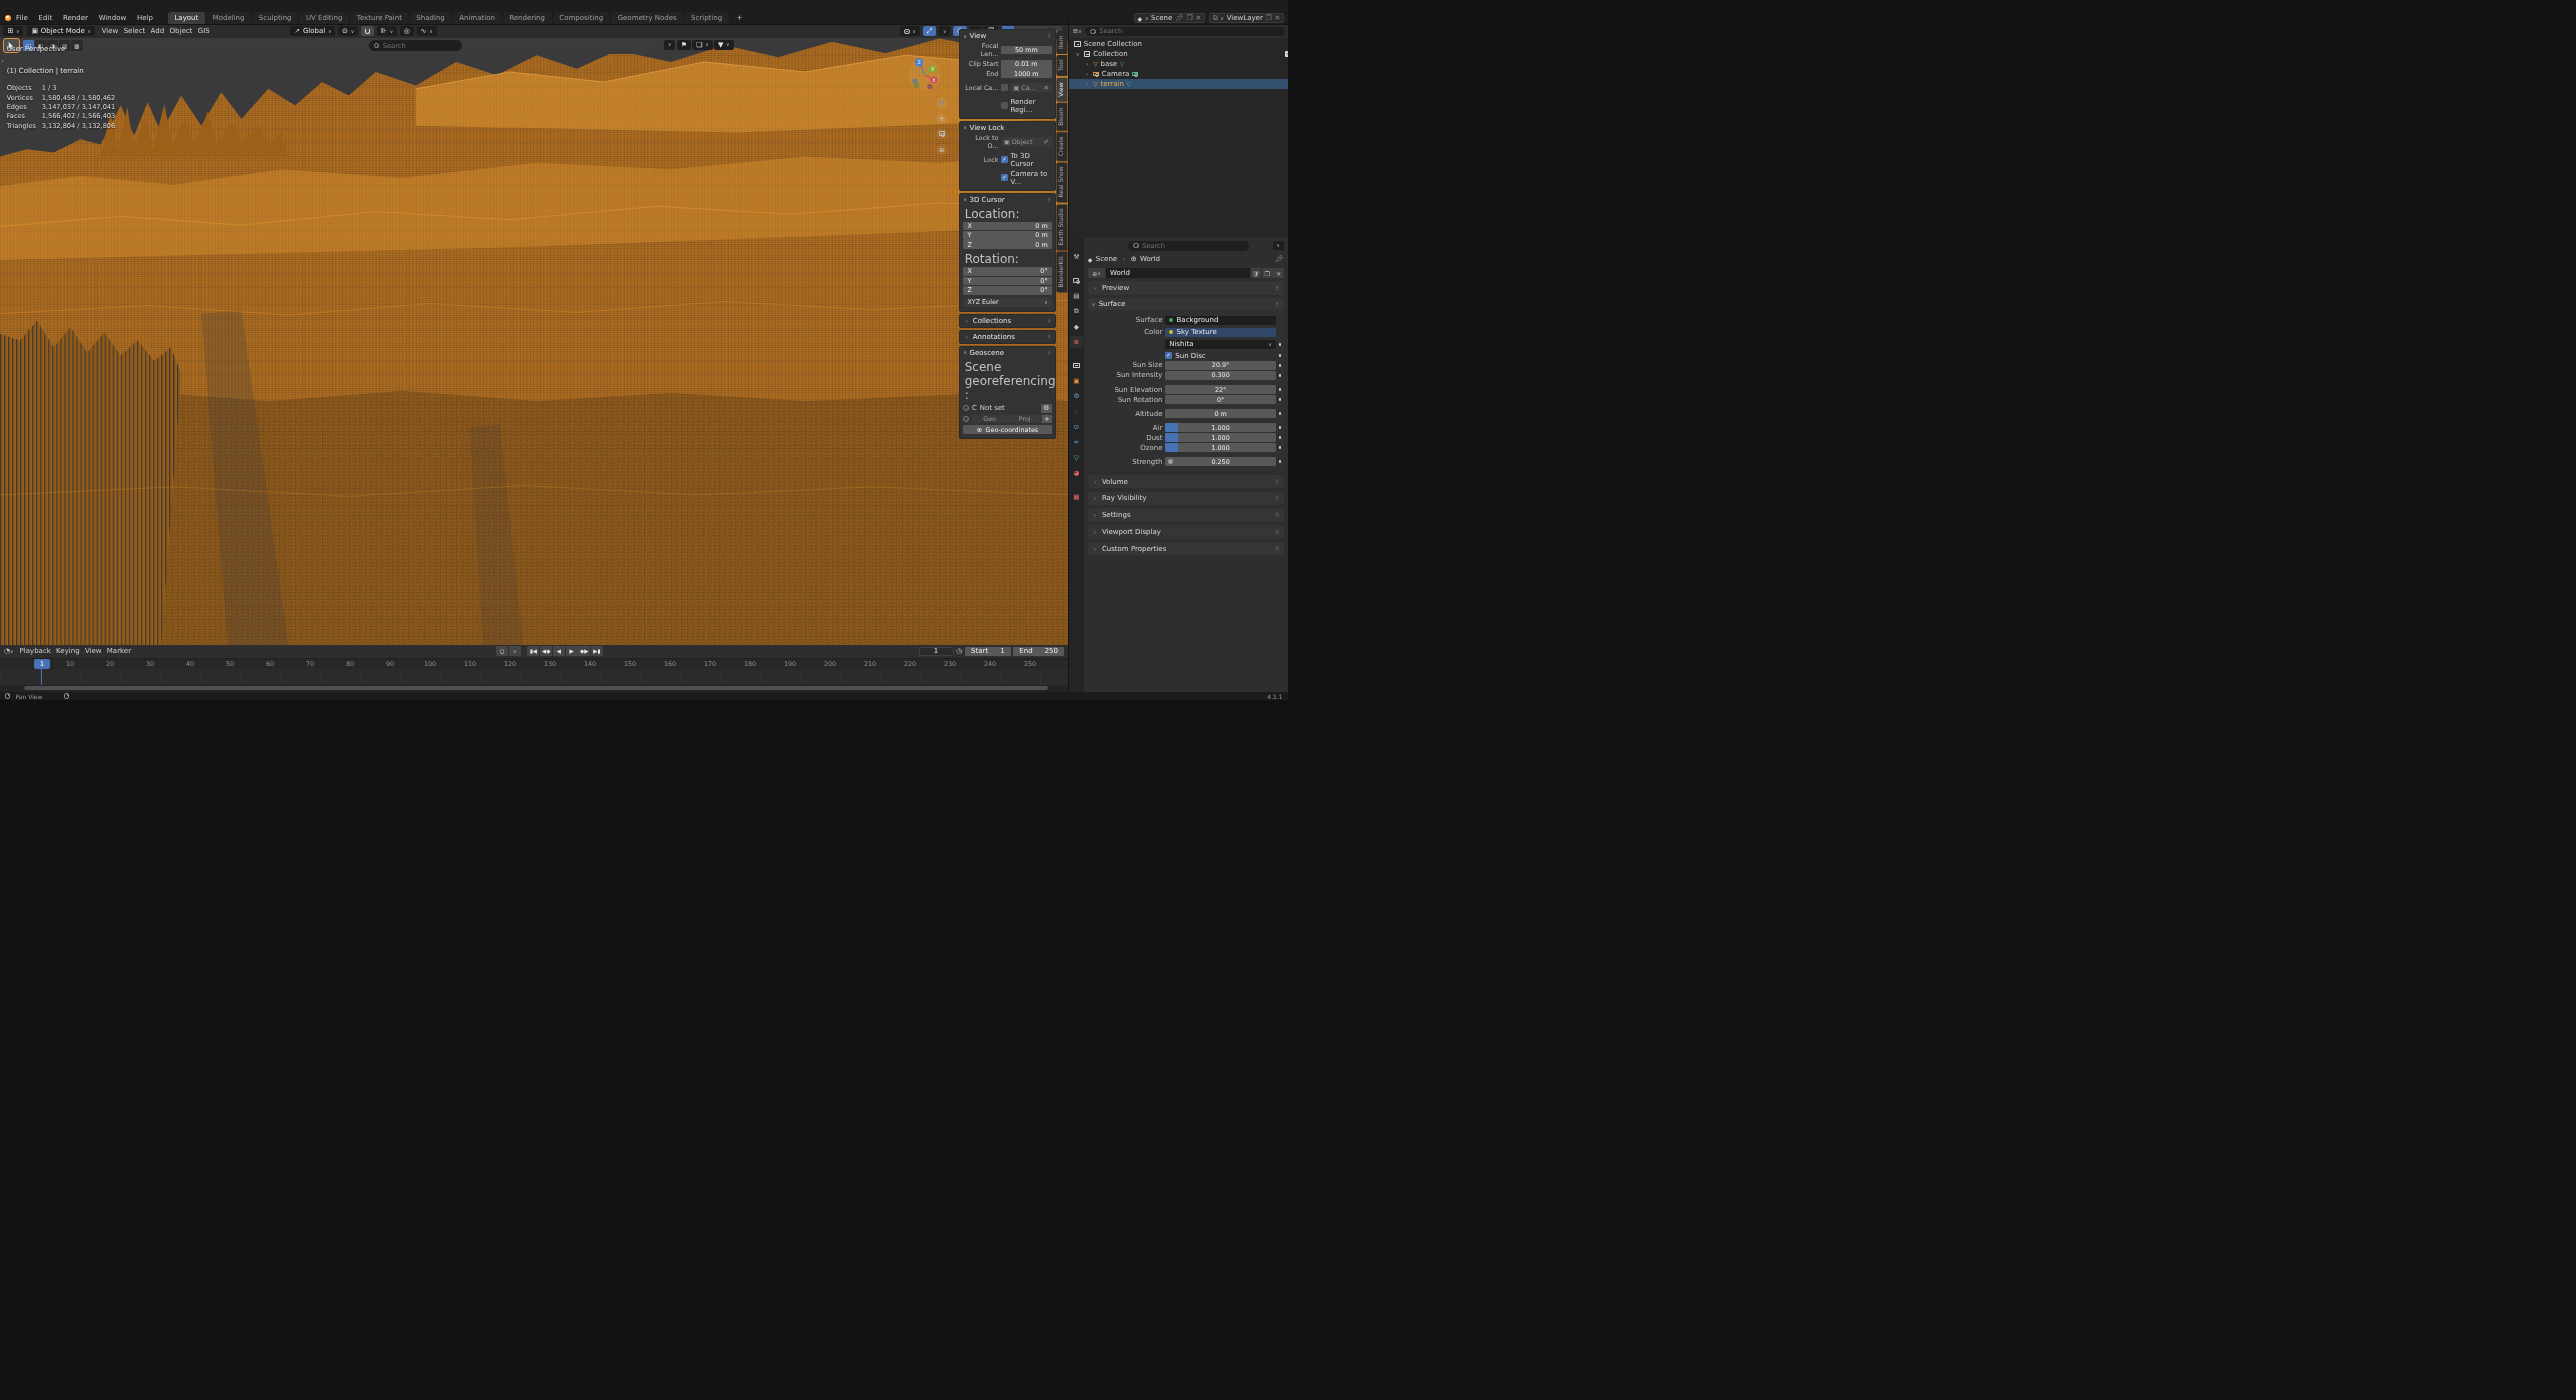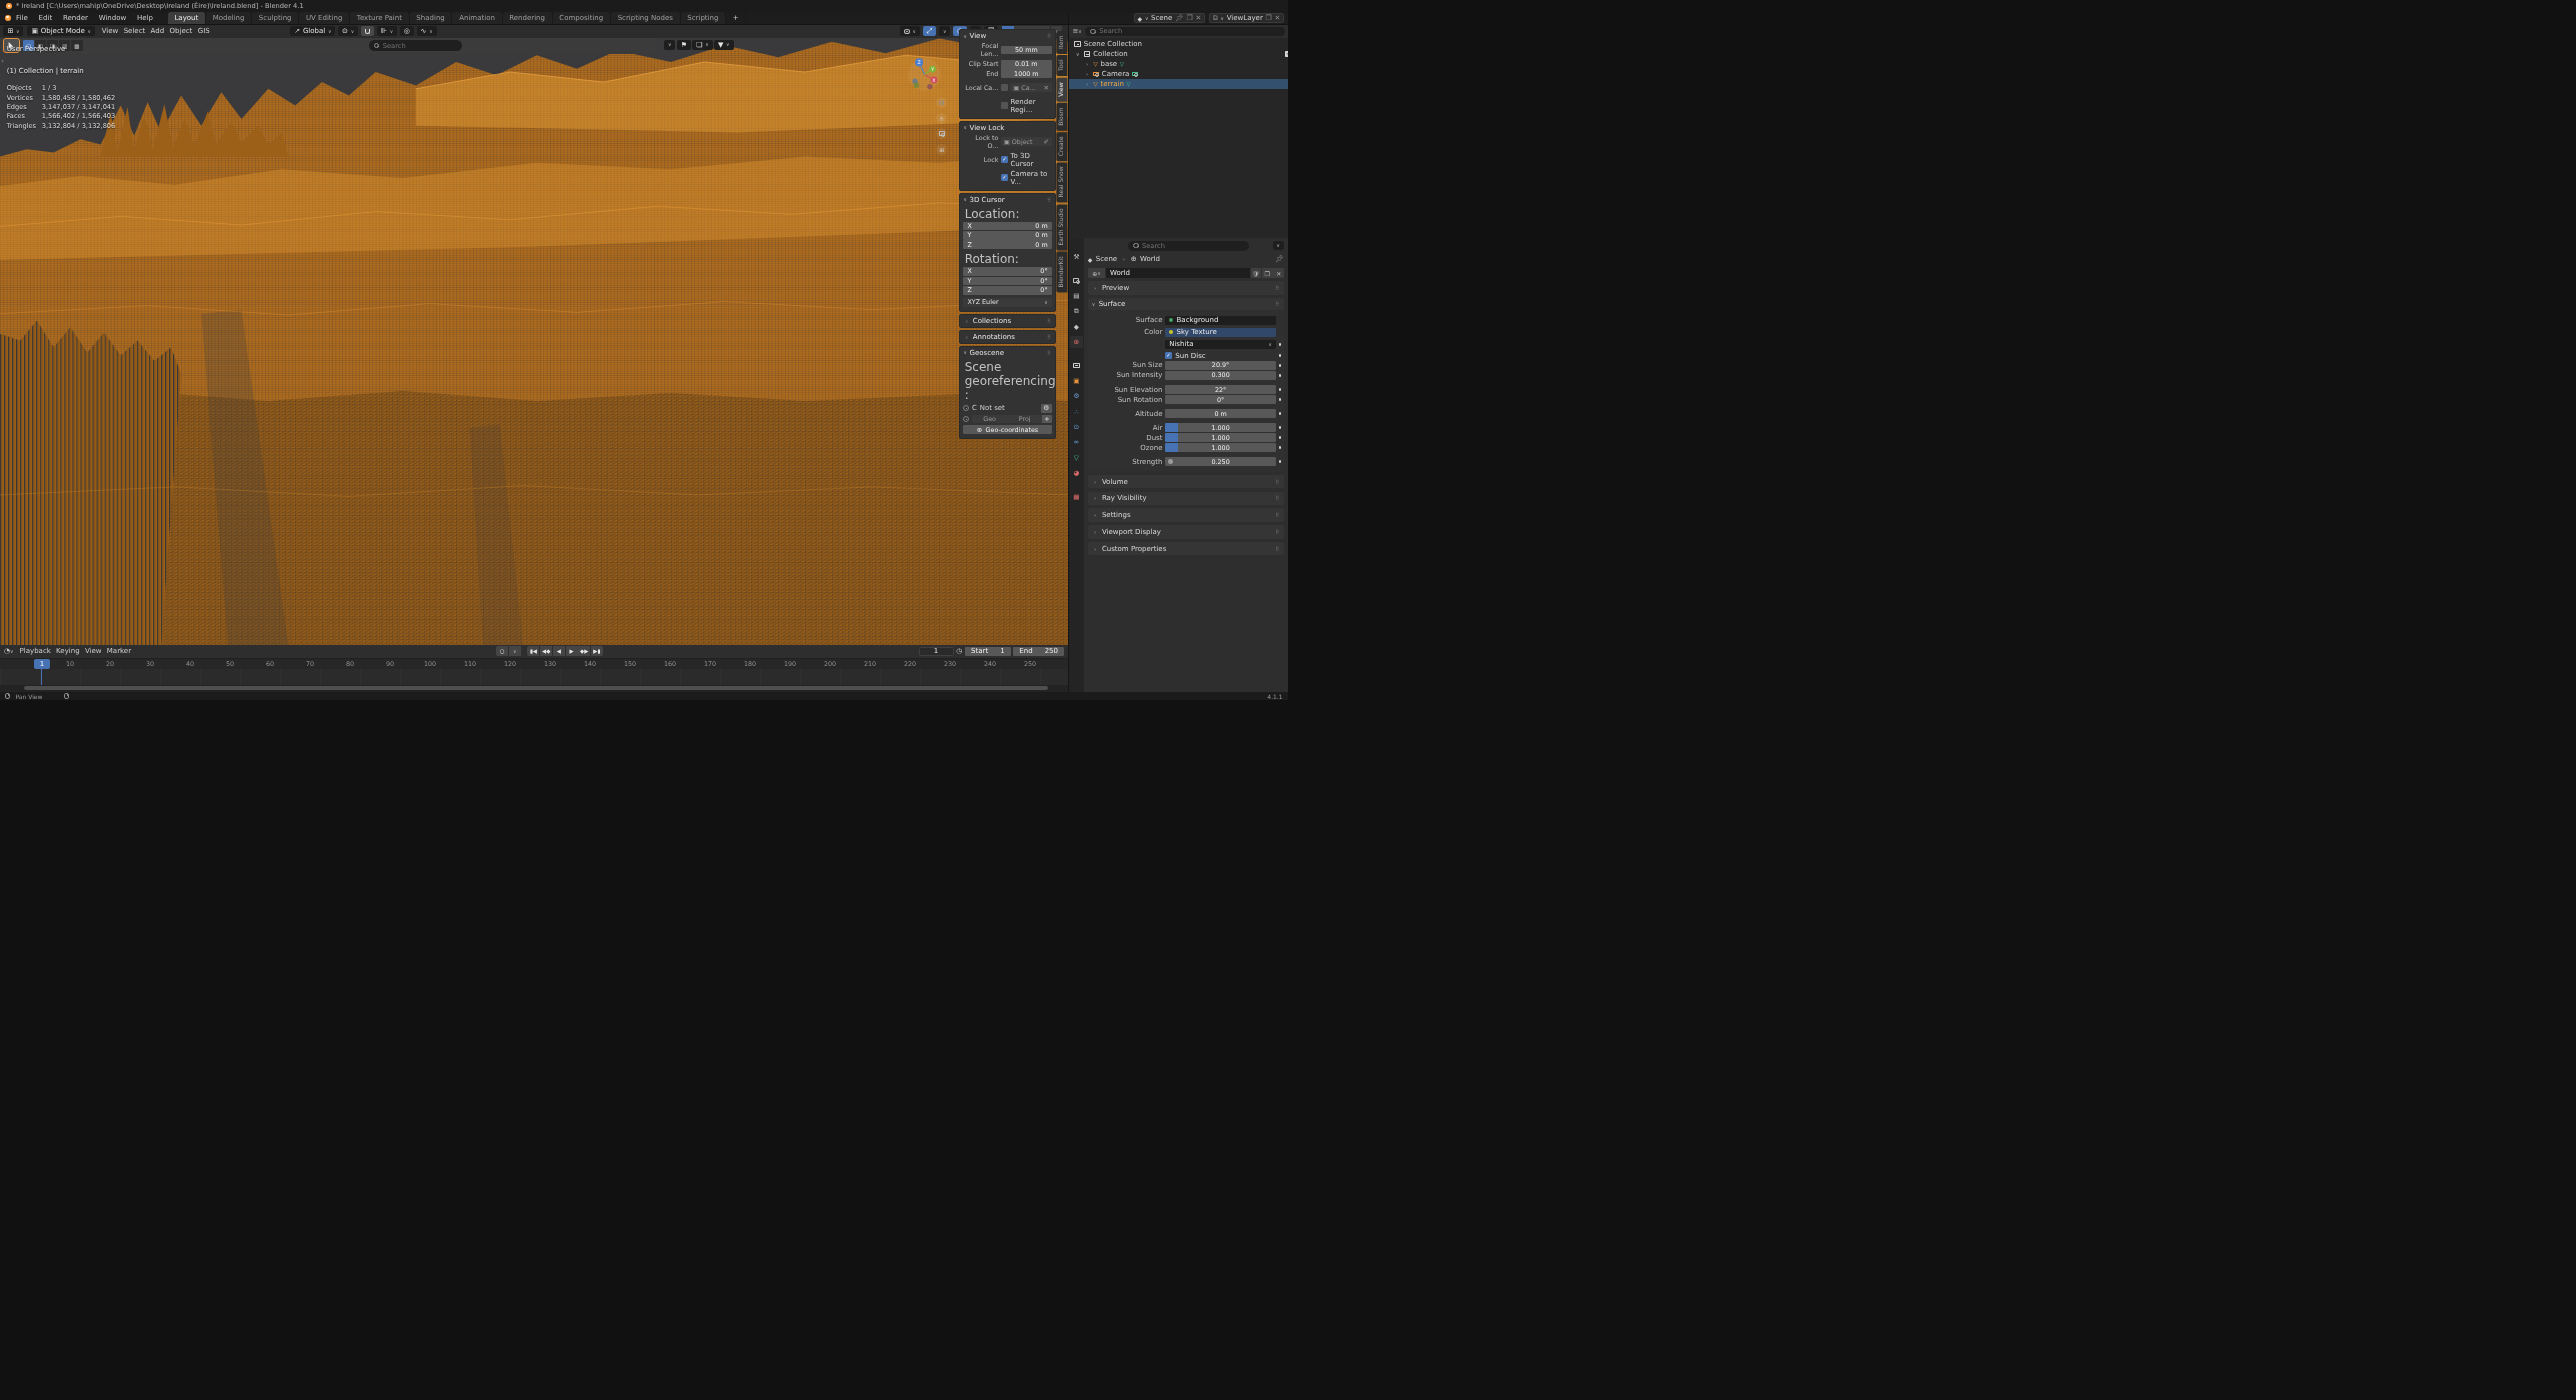--- a/index.html
+++ b/index.html
@@ -196,24 +196,20 @@
   .i-gear { color:#e0e0e0; font-size:6.7px; }
   .radio { width:6px; height:6px; border:0.7px solid #7d7d7d; border-radius:50%; position:relative; flex:0 0 auto; }
   .radio::after { content:""; position:absolute; left:1.7px; top:1.7px; width:1.3px; height:1.3px; border-radius:50%;
                   background:#9a9a9a; }
 </style>
 </head>
 <body>
 
 <div id="app">
 
-  <div class="titlebar">
-    <span class="blogo"></span>
-    <span>* Ireland [C:\Users\mahip\OneDrive\Desktop\Ireland (Éire)\Ireland.blend] - Blender 4.1</span>
-  </div>
 
   <div class="menubar">
     <span class="blogo" style="margin-left:2.7px"></span>
     <div style="display:flex">
 
     <span class="menu">File</span>
         <span class="menu">Edit</span>
         <span class="menu">Render</span>
         <span class="menu">Window</span>
         <span class="menu">Help</span>
@@ -222,21 +218,21 @@
 
     <span class="wstab active">Layout</span>
         <span class="wstab">Modeling</span>
         <span class="wstab">Sculpting</span>
         <span class="wstab">UV Editing</span>
         <span class="wstab">Texture Paint</span>
         <span class="wstab">Shading</span>
         <span class="wstab">Animation</span>
         <span class="wstab">Rendering</span>
         <span class="wstab">Compositing</span>
-        <span class="wstab">Scripting Nodes</span>
+        <span class="wstab">Geometry Nodes</span>
         <span class="wstab">Scripting</span>
       </div>
     <span class="wstab plus">+</span>
     <div class="topbar-right">
       <div class="idsel">
         <span class="tri" style="color:#cfcfcf">◆</span>
         <span class="caret">∨</span>
         <span>Scene</span>
         <span class="dim">📌︎</span>
         <span class="dim">❐</span>

